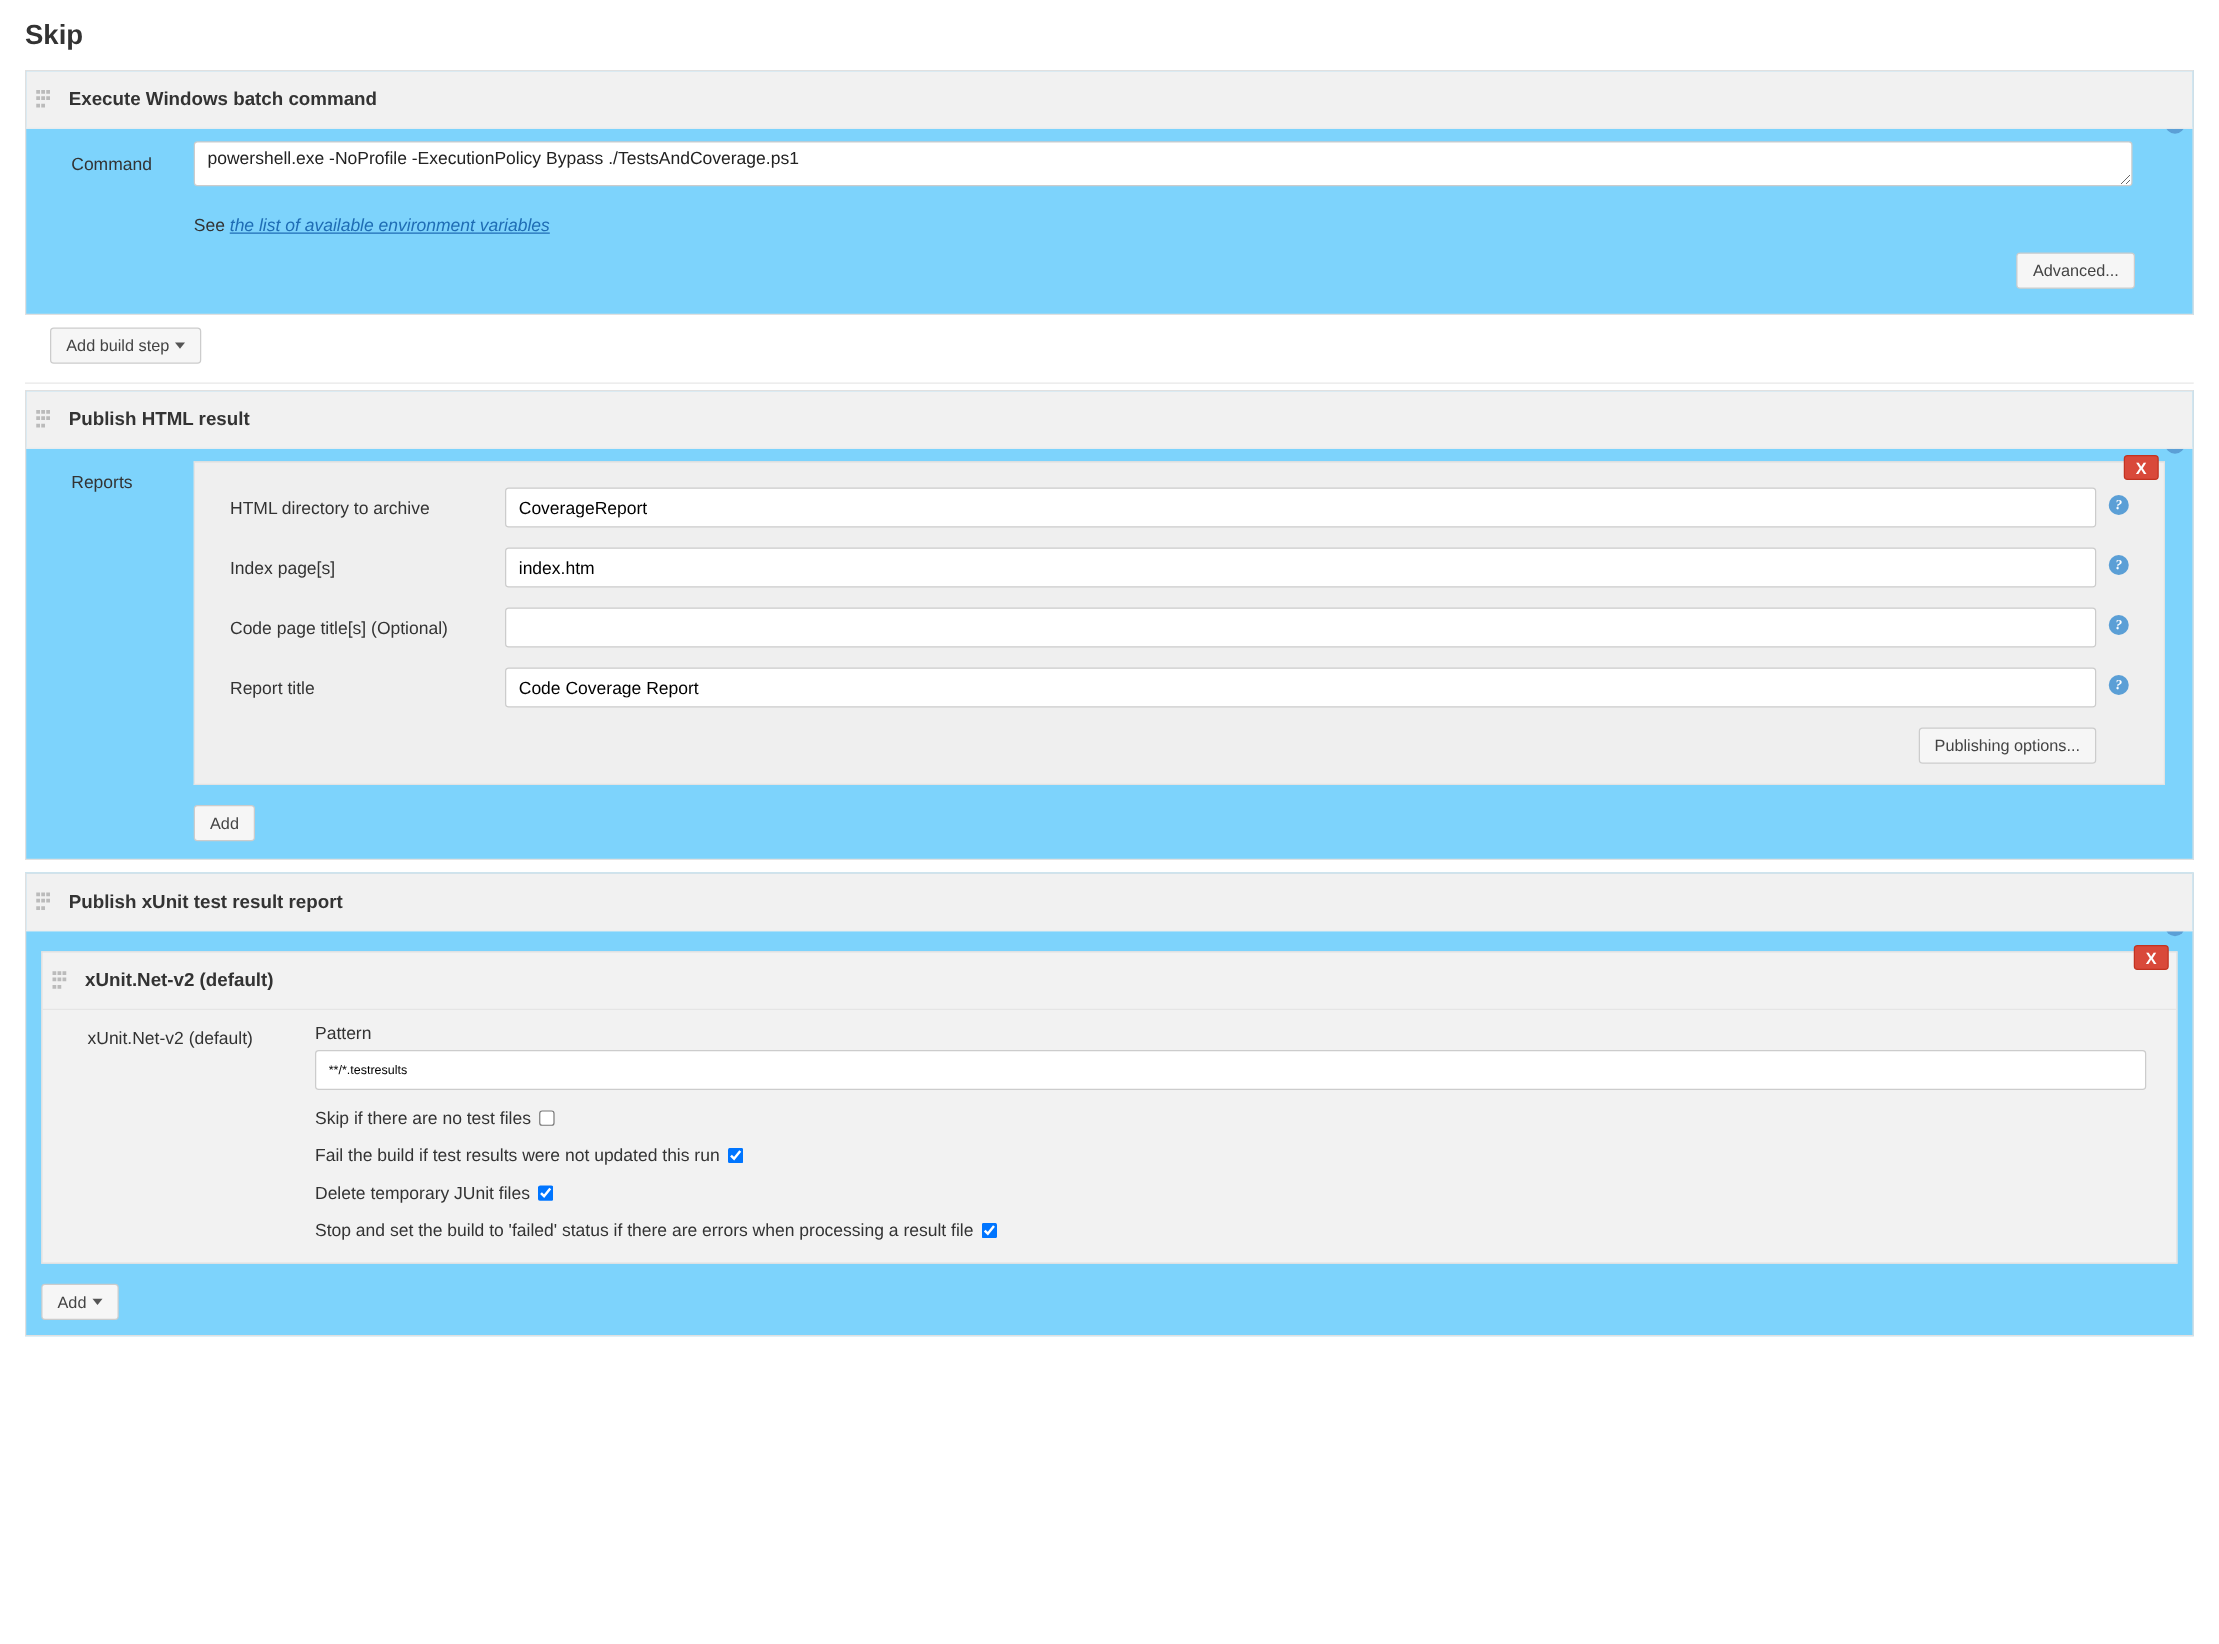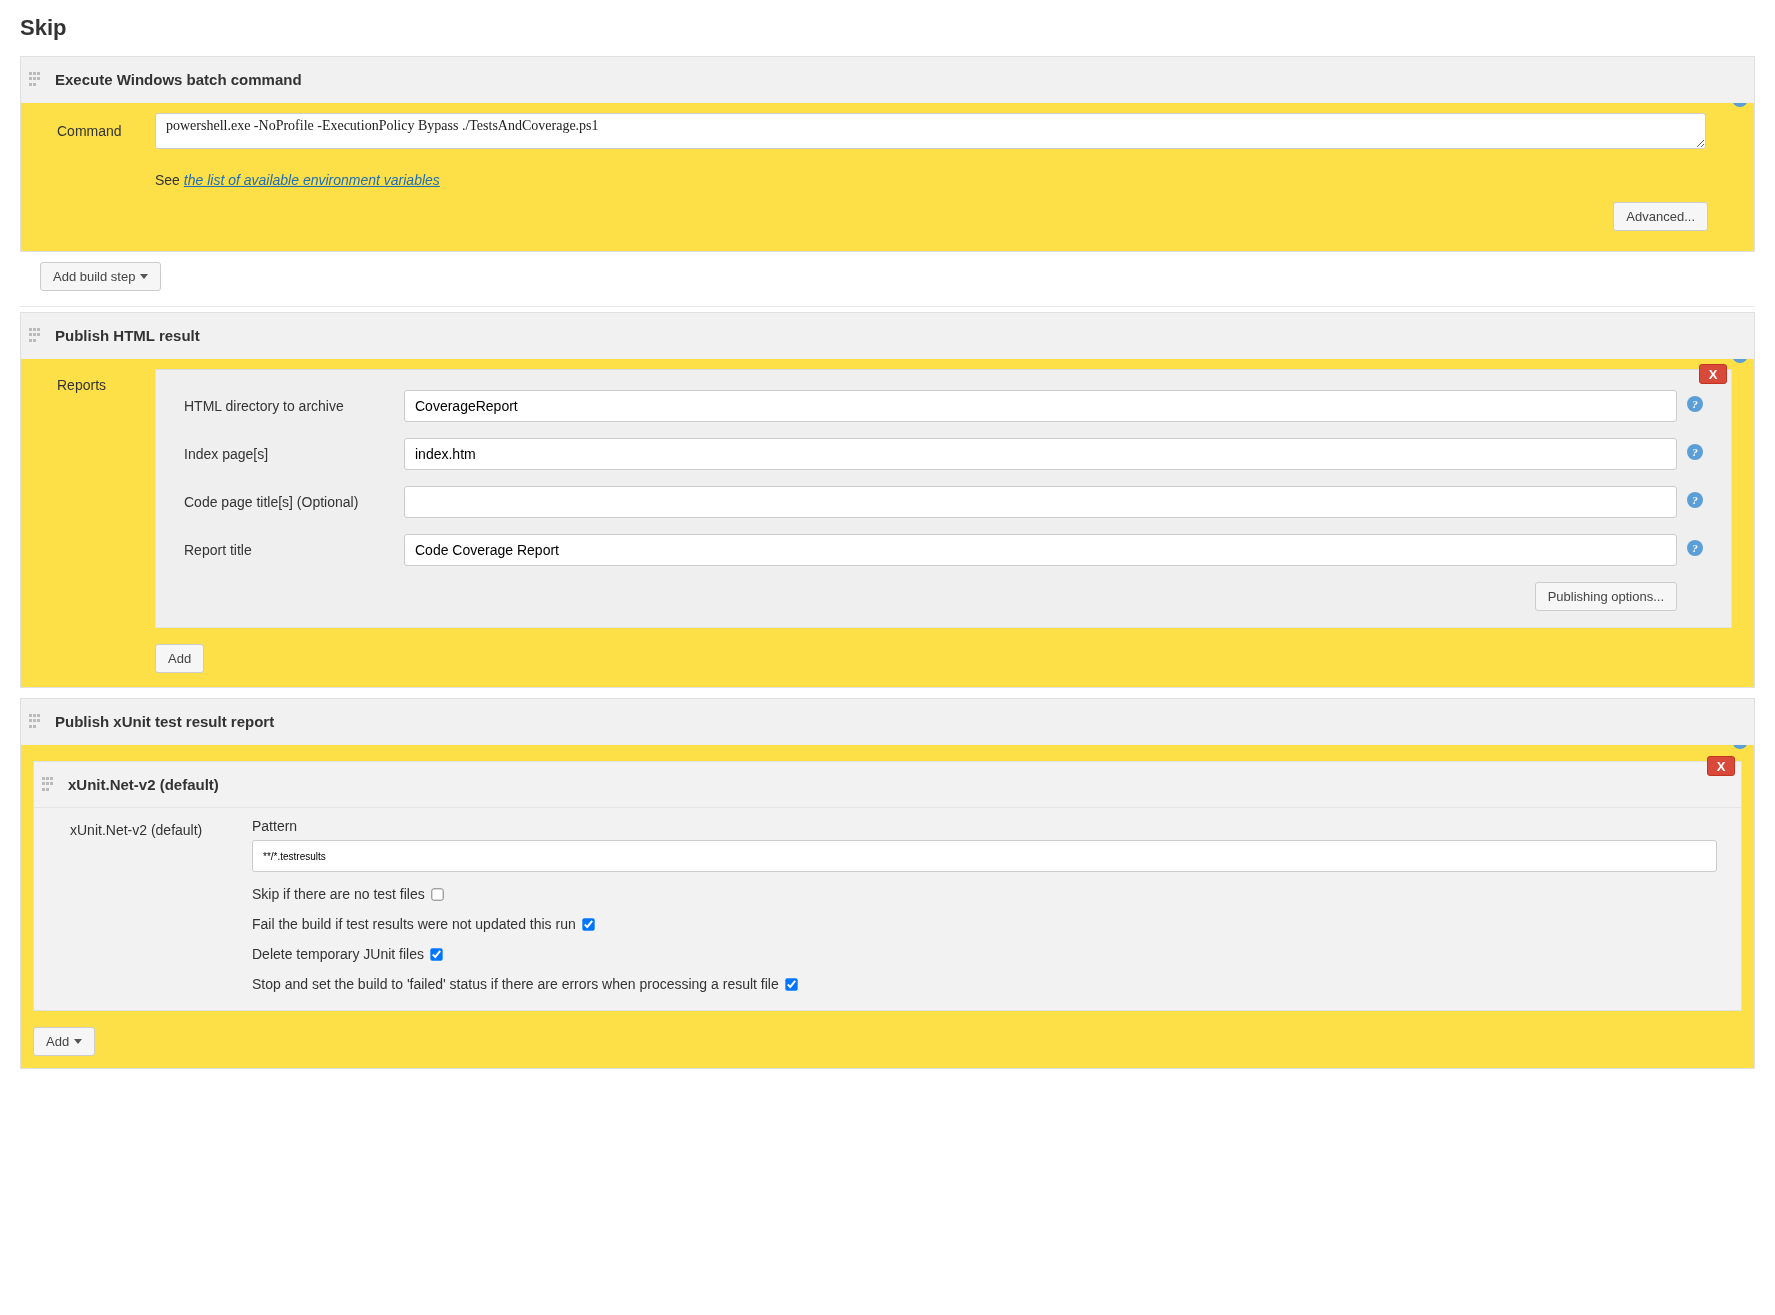--- a/index.html
+++ b/index.html
@@ -16,21 +16,21 @@
     font-size: 22px;
     margin: 5px 0 15px 0;
   }
   .section-block {
     margin-bottom: 0;
     padding-bottom: 10px;
     border-bottom: 1px solid #e8e8e8;
   }
   .step-box {
     border: 1px solid #e0e0e0;
-    background: #fde047;
+    background: #7dd3fc;
     position: relative;
     margin: 5px 0 10px 0;
   }
   .step-header {
     position: relative;
     padding: 14px 34px 14px 34px;
     font-weight: bold;
     color: #333;
     border-bottom: 1px solid #eee;
     background: #f1f1f1;
@@ -93,21 +93,21 @@
     width: 98px;
     padding-top: 10px;
     color: #333;
     font-size: 14px;
   }
   .row-field { flex: 1; padding-right: 26px; position: relative; }
   textarea.cmd {
     width: 100%;
     height: 36px;
     resize: vertical;
-    font-family: Liberation Serif, serif;
+    font-family: Liberation Sans, sans-serif;
     font-size: 14px;
     padding: 4px 10px;
     border: 1px solid #ccc;
     border-radius: 3px;
     color: #222;
   }
   .hint {
     font-size: 14px;
     color: #333;
     margin: 12px 0 0 0;

